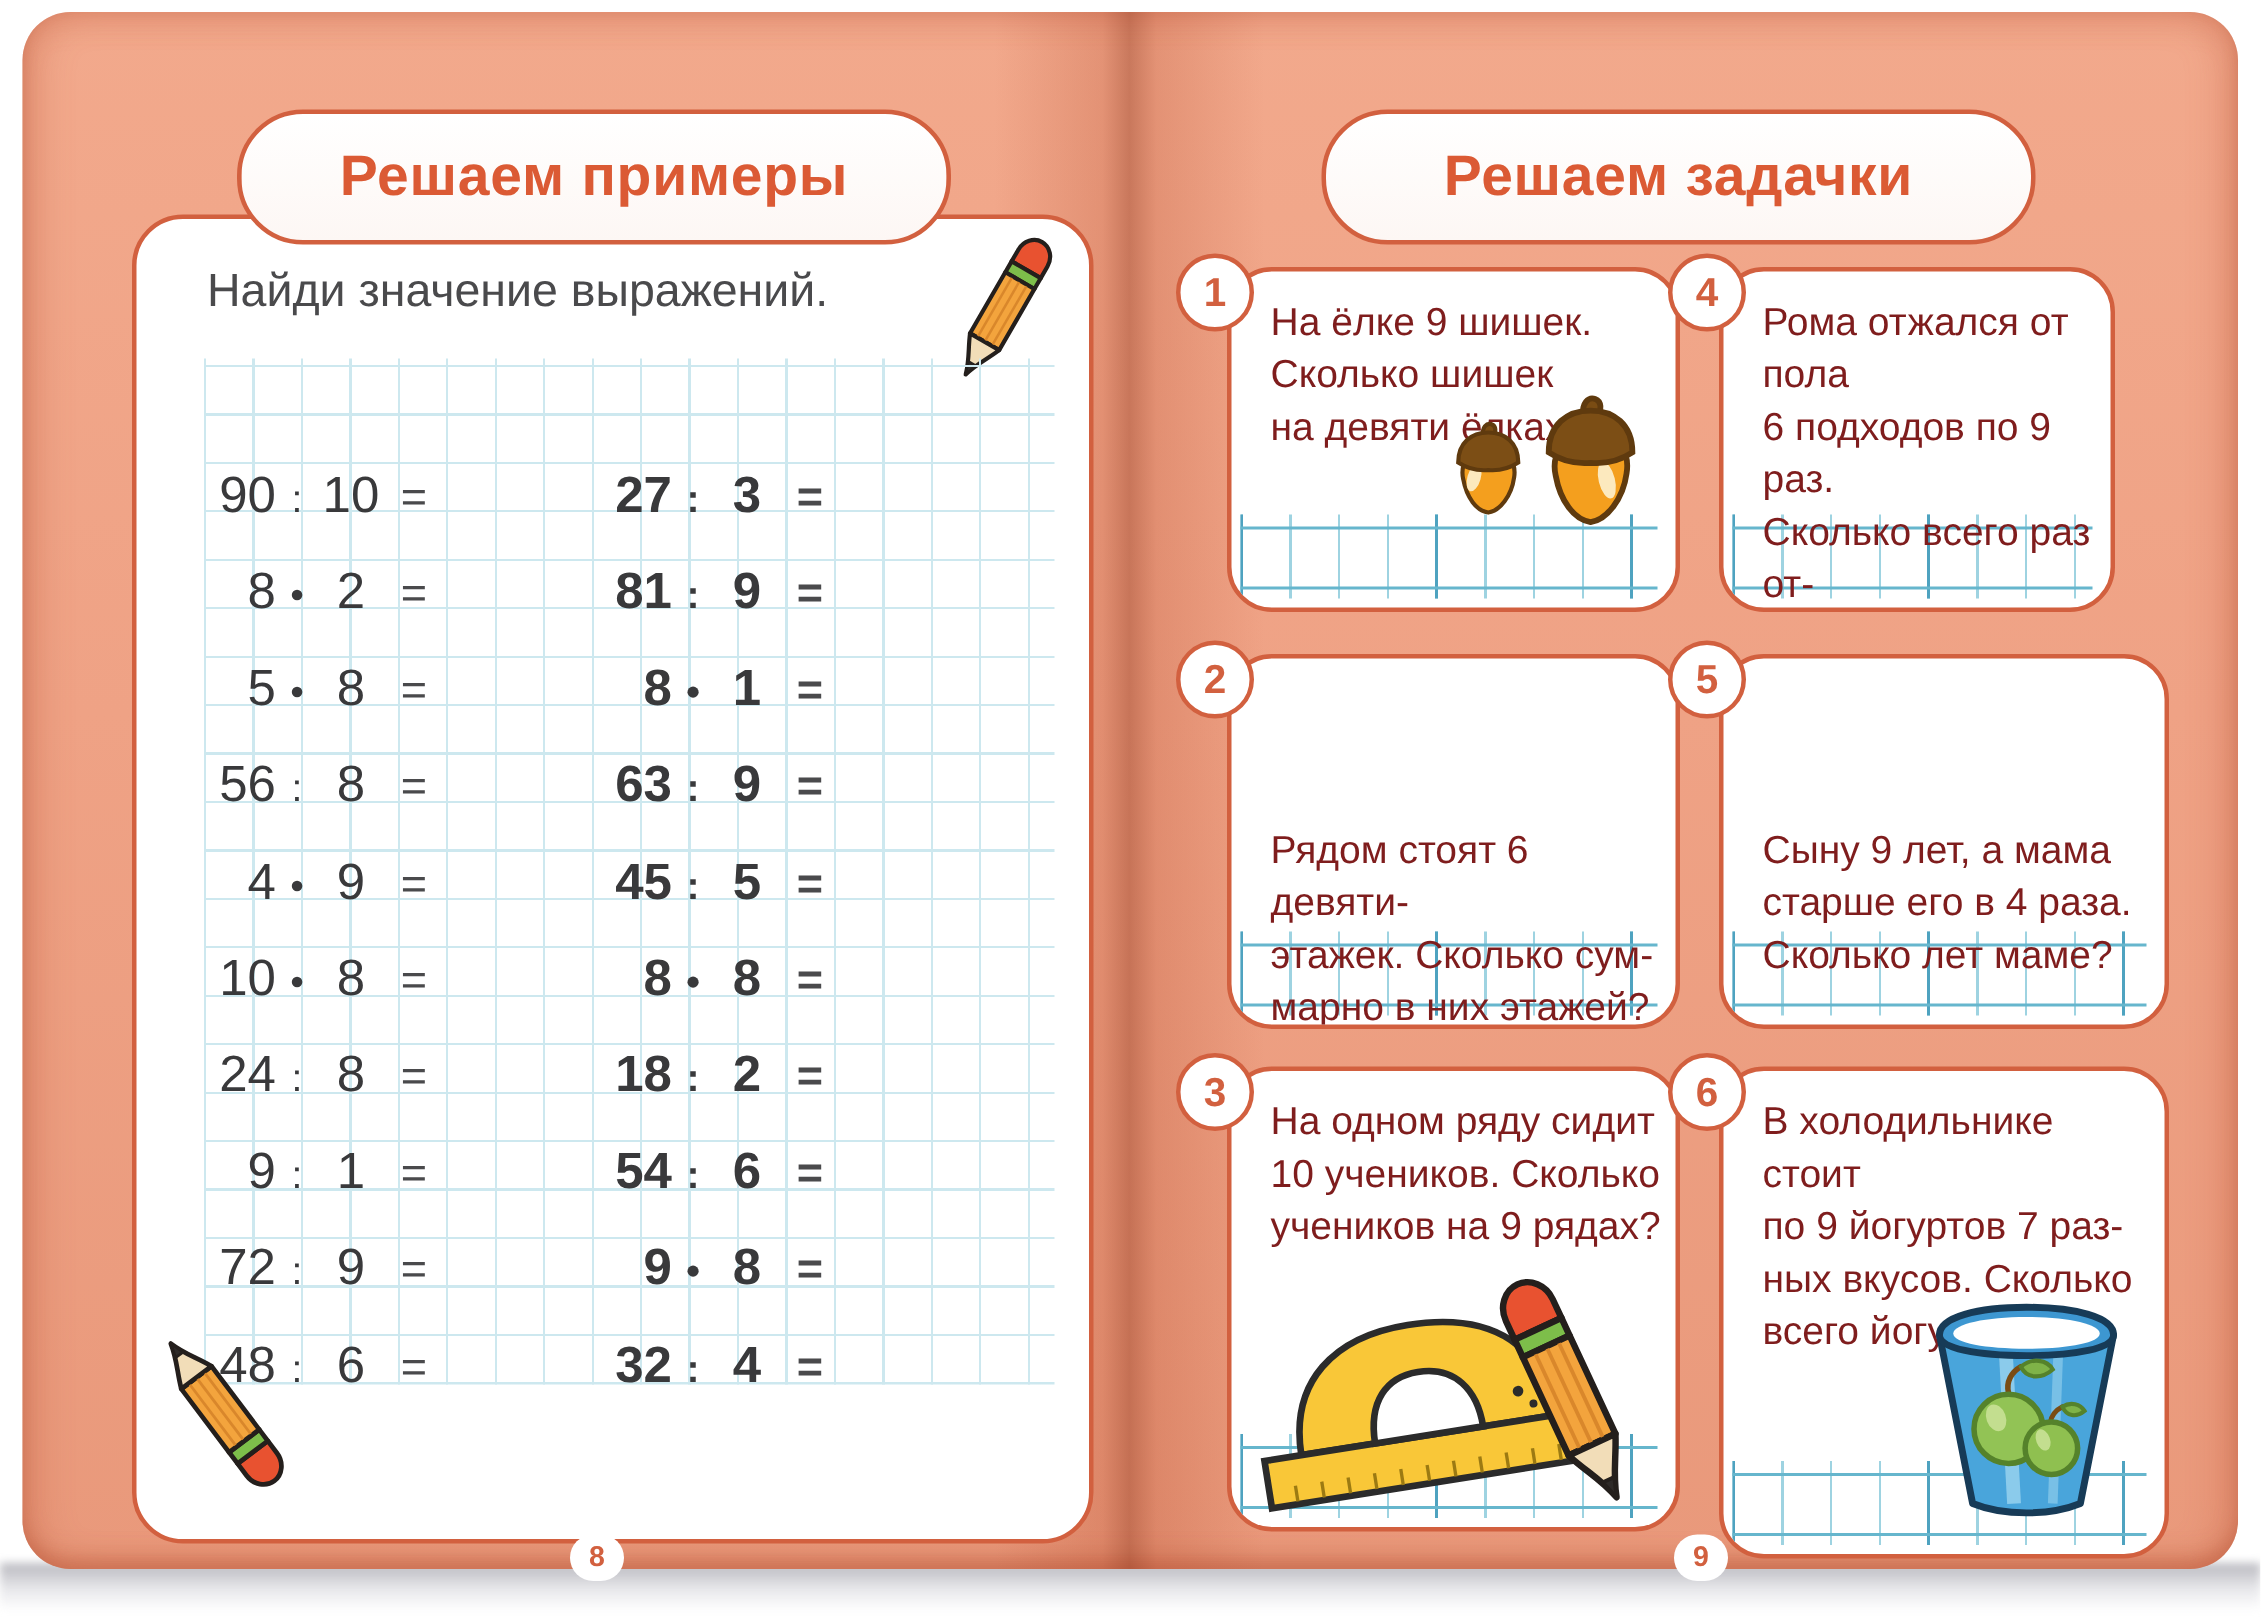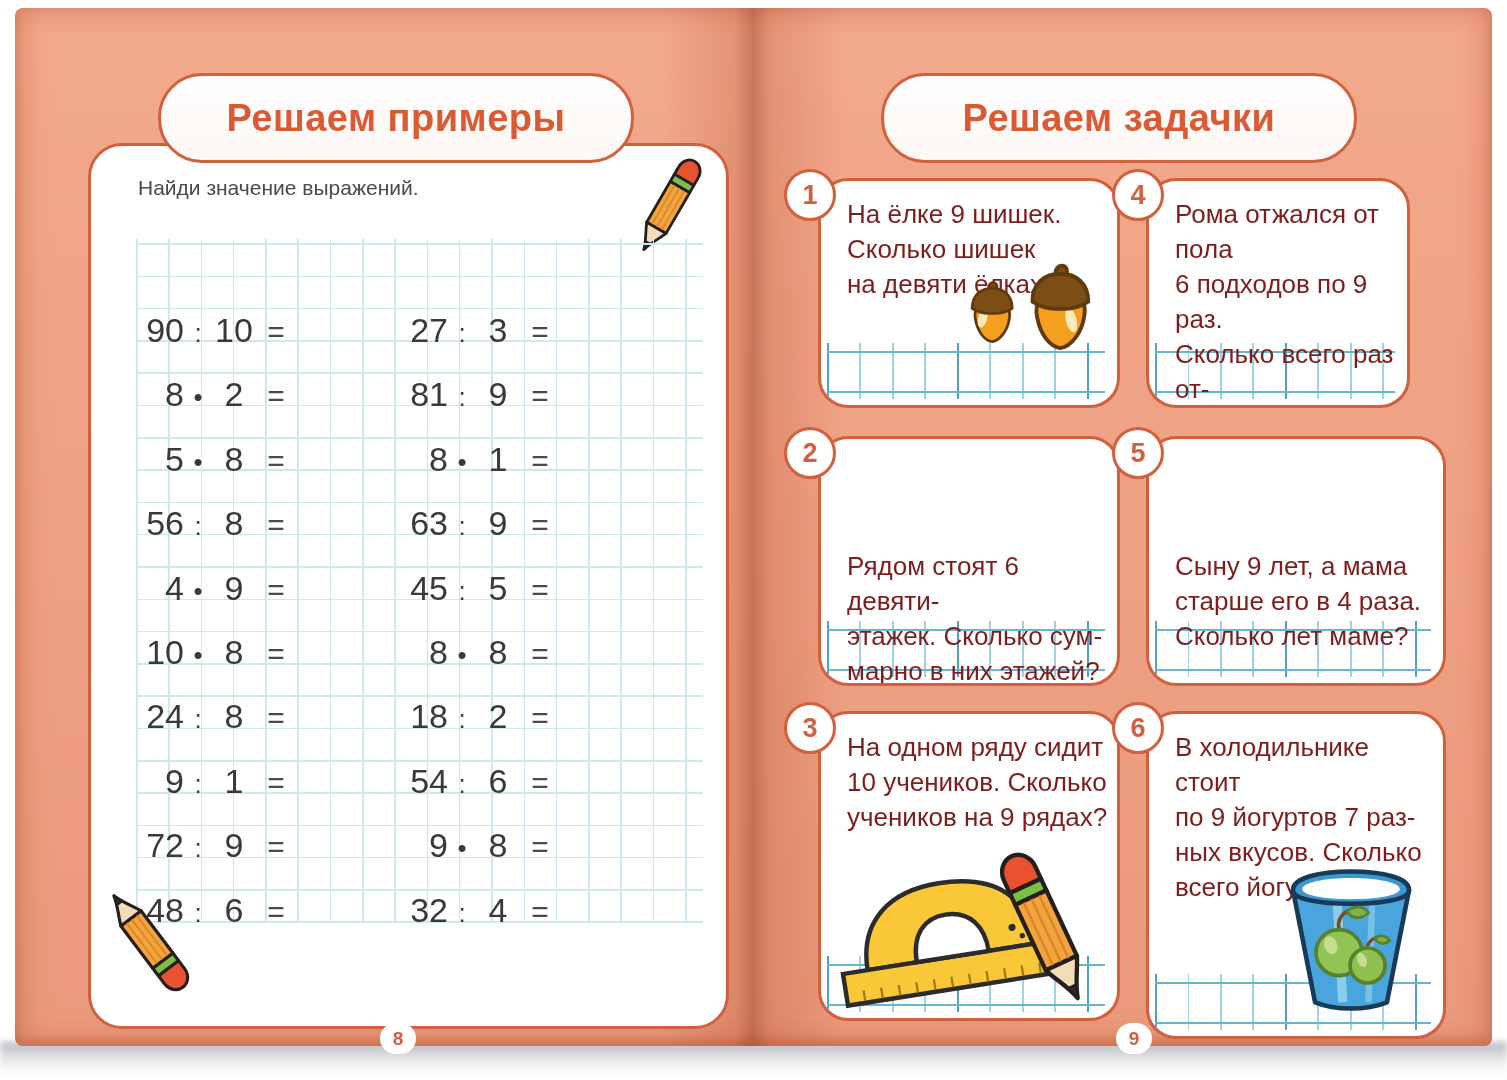--- a/index.html
+++ b/index.html
@@ -3,46 +3,46 @@
 <meta charset="utf-8">
 <style>
   html,body{margin:0;padding:0;background:#fff;}
   body{font-family:"Liberation Sans","DejaVu Sans",sans-serif;}
   #stage{position:relative;width:1507px;height:1080px;background:#fff;overflow:hidden;}
 
   
   .floor-shadow{position:absolute;left:0;top:1042px;width:100%;height:32px;
     background:linear-gradient(180deg,rgba(140,140,150,.62),rgba(205,205,212,.45) 55%,rgba(255,255,255,0));
     filter:blur(3px);z-index:0;}
-  .book{position:absolute;left:15px;top:8px;width:1477px;height:1038px;border-radius:8px;
+  .book{position:absolute;left:15px;top:8px;width:1477px;height:1038px;border-radius:32px;
     background:linear-gradient(180deg,#F2A98C 0%,#EFA285 45%,#E9997B 100%);
     box-shadow:inset 10px 0 24px rgba(190,85,55,.30), inset -10px 0 24px rgba(190,85,55,.30),
                inset 0 -6px 10px rgba(170,70,40,.30);
     z-index:1;}
   .spine{position:absolute;left:648px;top:0;width:180px;height:100%;pointer-events:none;z-index:2;
     background:linear-gradient(90deg,rgba(180,70,40,0) 0%,rgba(176,68,38,.22) 40%,rgba(140,48,22,.40) 50%,rgba(176,68,38,.22) 60%,rgba(180,70,40,0) 100%);}
 
   
   .tab{position:absolute;top:65px;height:84px;background:linear-gradient(180deg,#ffffff,#fdf7f4);
     border:3px solid #D2603F;border-radius:44px;z-index:4;display:flex;align-items:center;justify-content:center;}
   .tab-left{left:143px;width:470px;}
   .tab-right{left:866px;width:470px;}
   .tab .title{color:#DB5A34;font-size:38px;font-weight:600;letter-spacing:.5px;}
 
   
   .card-left{position:absolute;left:73px;top:135px;width:635px;height:880px;background:#fff;
     border:3px solid #D2603F;border-radius:34px;z-index:3;overflow:hidden;}
-  .instruction{position:absolute;left:47px;top:30px;font-size:21px;color:#4A4A4C;}
+  .instruction{position:absolute;left:47px;top:30px;font-size:31px;color:#4A4A4C;}
   .sq-grid{position:absolute;left:45px;top:93px;width:567px;height:684px;
     background:
       repeating-linear-gradient(90deg,#CDE8EF 0 1.5px,transparent 1.5px 32.3px),
       repeating-linear-gradient(0deg,#CDE8EF 0 1.5px,transparent 1.5px 32.3px);}
   .eq-row{position:absolute;left:0;right:0;height:40px;line-height:40px;font-size:34px;color:#39393B;font-weight:500;margin-top:32px;}
   .eq-group{position:absolute;white-space:nowrap;top:0;}
-  .eq-group.left{left:29px;} .eq-group.right{left:293px;}
+  .eq-group.left{left:29px;} .eq-group.right{left:293px;font-weight:bold;}
   .eq-num{display:inline-block;}
   .eq-num.a{width:64px;text-align:right;}
   .eq-op{display:inline-block;width:28px;text-align:center;font-size:26px;}
   .eq-num.b{width:44px;text-align:center;}
   .eq-sign{display:inline-block;width:40px;text-align:center;font-size:30px;color:#4A4A4C;}
 
   
   .pcard{position:absolute;z-index:3;}
   .pcard .box{position:absolute;inset:0;background:#fff;border:3px solid #D2603F;border-radius:30px;overflow:hidden;}
   .badge{position:absolute;left:-34px;top:-9px;width:46px;height:46px;border-radius:50%;background:#fff;

